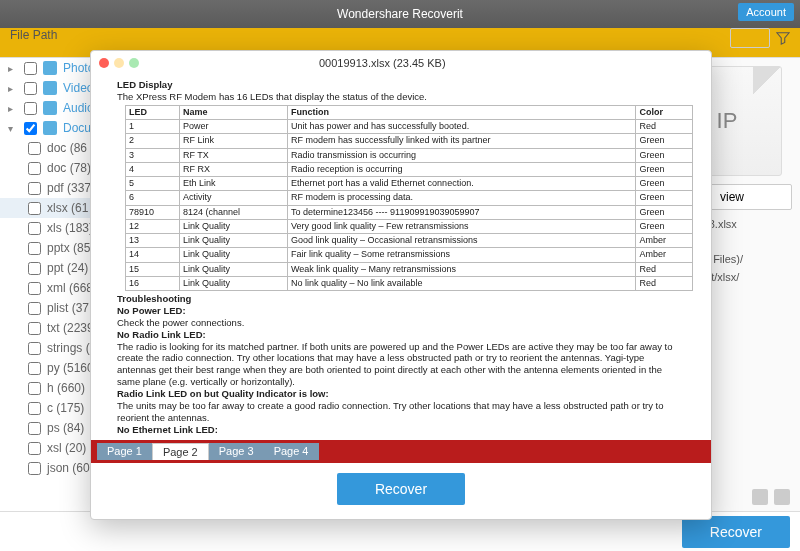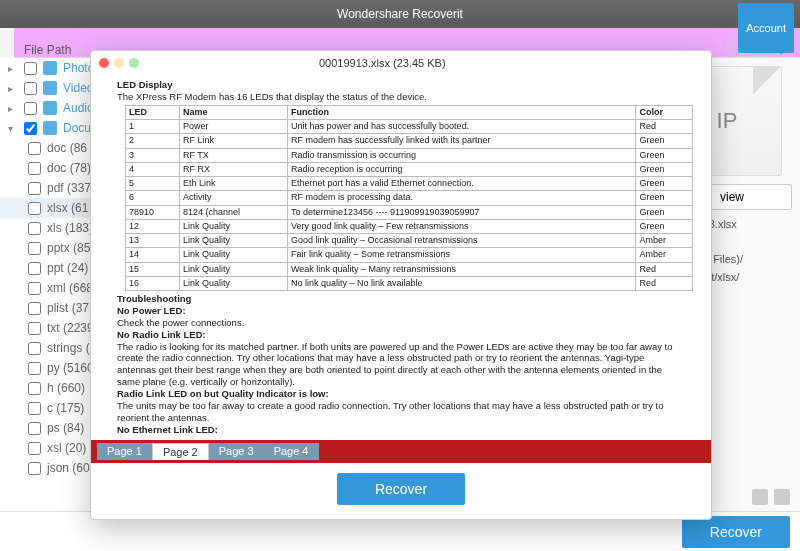--- a/index.html
+++ b/index.html
@@ -1,20 +1,20 @@
 <!DOCTYPE html>
 <html><head>
 <meta charset="utf-8">
 <style>
 * { box-sizing: border-box; margin: 0; padding: 0; font-family: Arial, sans-serif; }
 body { width: 800px; height: 551px; background: #f5f5f5; overflow: hidden; position: relative; }
 .titlebar { height: 28px; background: linear-gradient(#6a6a6a,#5a5a5a); display: flex; align-items: center; color: #fff; font-size: 12px; position: relative; text-decoration: underline; }
 .titlebar .title { position: absolute; left: 50%; transform: translateX(-50%); }
-.titlebar .account { position: absolute; right: 6px; top: 3px; background: #3498db; color: #fff; border: none; padding: 19px 8px; font-size: 11px; border-radius: 2px; cursor: pointer; }
-.toolbar { height: 30px; background: #f0abfc; border-bottom: 1px solid #ddd; display: flex; align-items: flex-end; padding: 0 10px; font-size: 12px; color: #555; margin-left: 14px; }
+.titlebar .account { position: absolute; right: 6px; top: 3px; background: #3498db; color: #fff; border: none; padding: 3px 8px; font-size: 11px; border-radius: 2px; cursor: pointer; }
+.toolbar { height: 30px; background: #eab308; border-bottom: 1px solid #ddd; display: flex; align-items: flex-start; padding: 0 10px; font-size: 12px; color: #555; }
 .toolbar .filter { margin-left: auto; display:flex; align-items:center; gap:6px;}
 .filter-box { border:1px solid #ccc; height:20px; width:40px; border-radius:2px; }
 .funnel { width:14px; height:14px; }
 .main { display: flex; height: calc(551px - 28px - 30px - 40px); }
 .sidebar { width: 180px; background: #fff; border-right: 1px solid #eee; overflow-y: auto; font-size: 12px; }
 .sb-item, .sb-sub { display: flex; align-items: center; gap: 6px; padding: 3px 8px; white-space: nowrap; overflow: hidden; }
 .sb-item { font-weight: 500; color: #4aa3df; }
 .sb-sub { padding-left: 28px; color: #666; }
 .sb-sub.active { background: #e8f0f7; }
 .sb-item .arrow, .sb-sub .spacer { width:10px; display:inline-block; color:#888; font-size:10px; }

